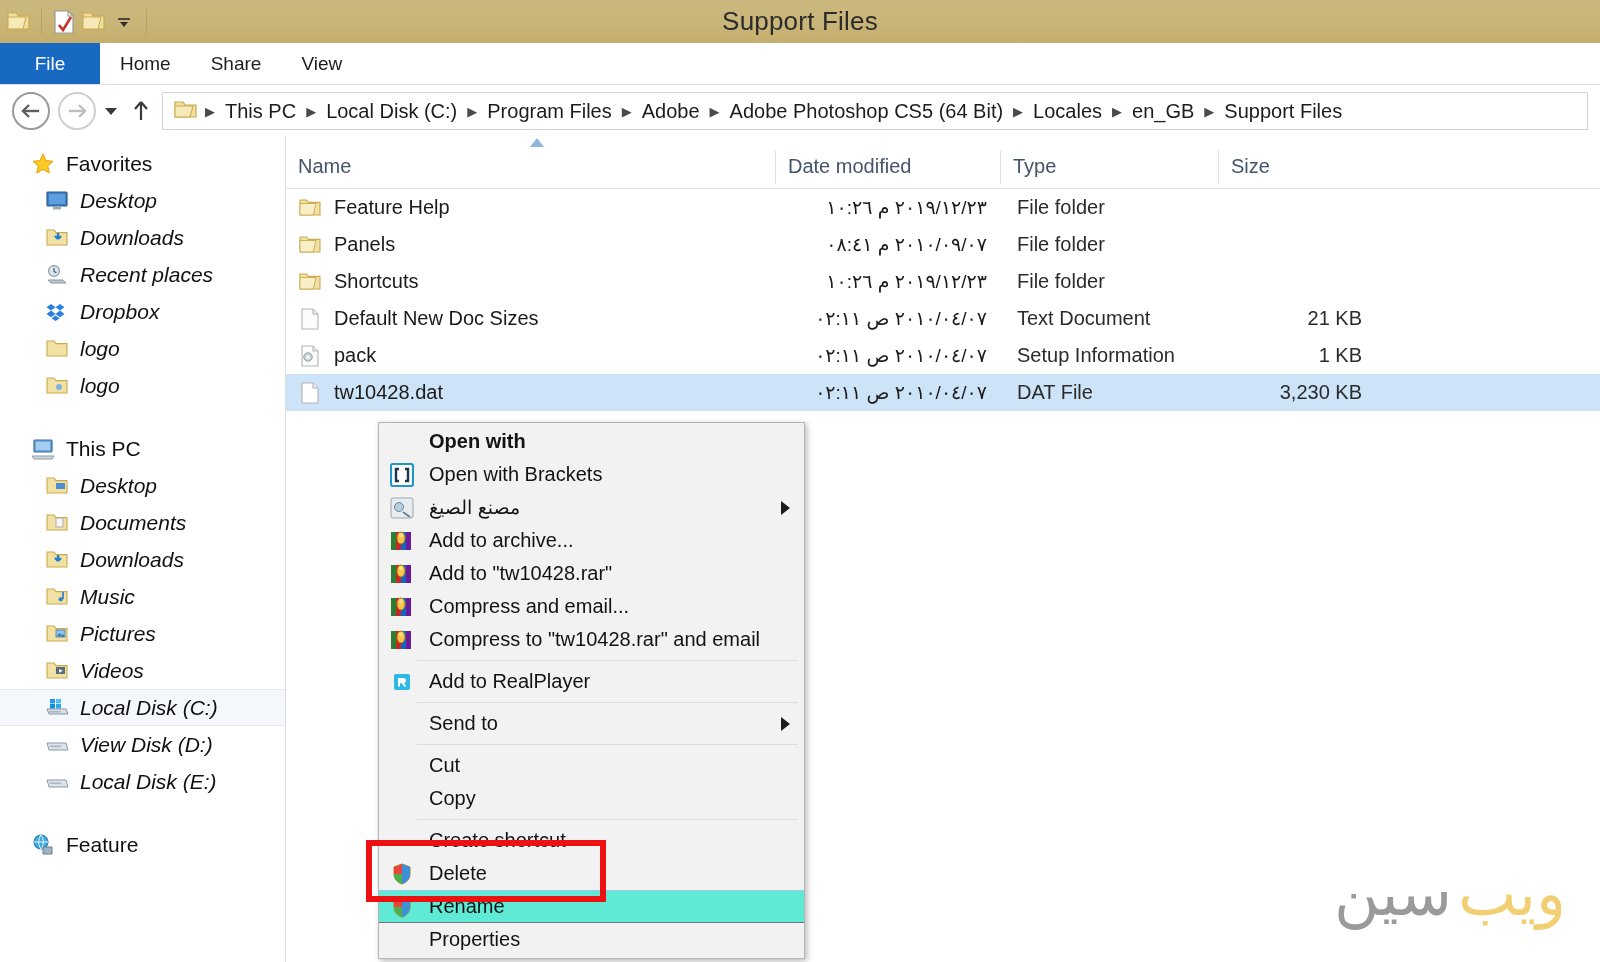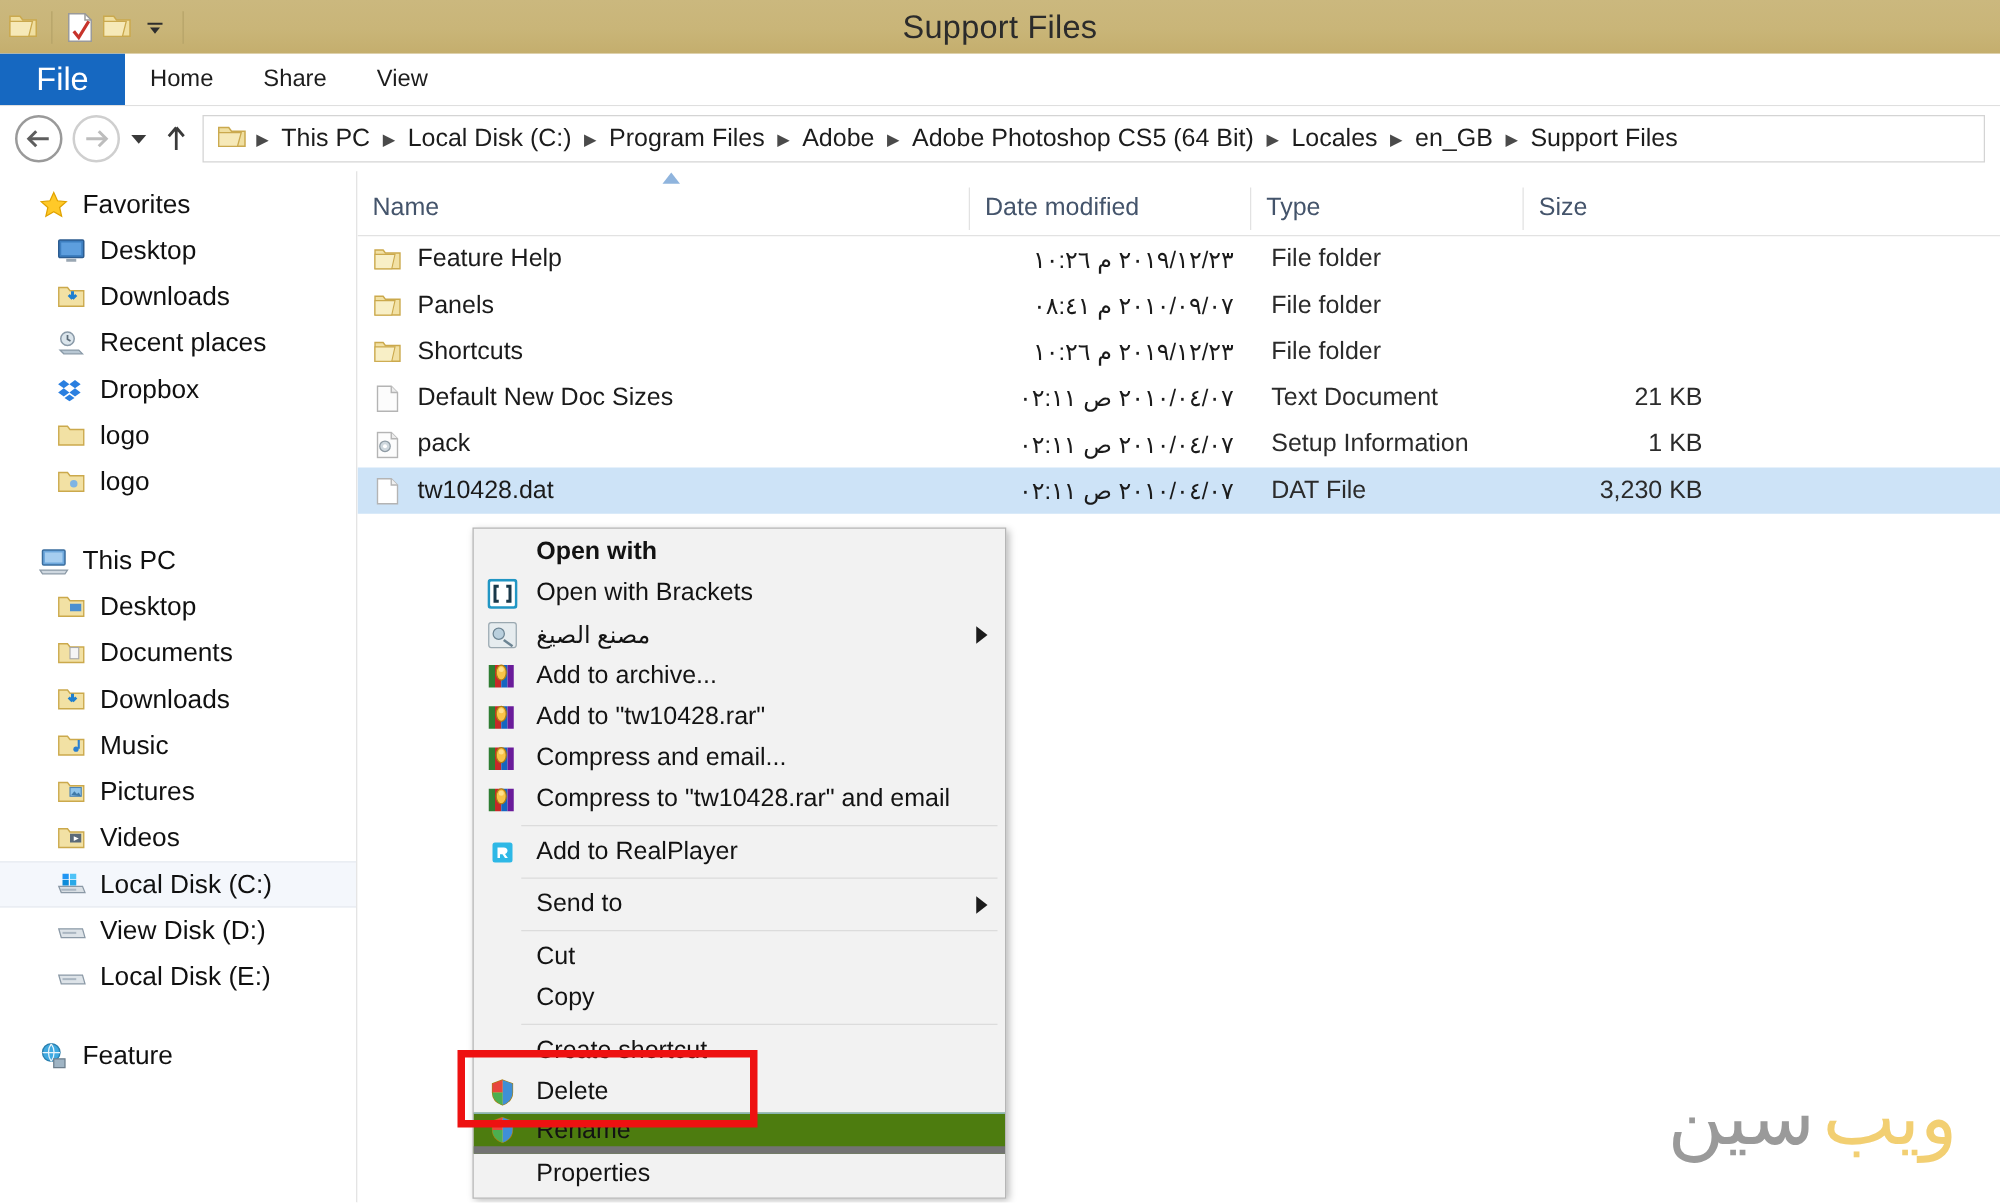--- a/index.html
+++ b/index.html
@@ -28,21 +28,21 @@
 
   
   .ribbon {
     position:absolute; left:0; top:43px; width:1600px; height:42px;
     background:#ffffff; display:flex; align-items:stretch;
     border-bottom:1px solid #dfdfdf;
   }
   .tab-file {
     width:100px; background:#1668c1; color:#ffffff;
     display:flex; align-items:center; justify-content:center;
-    font-size:26px;
+    font-size:19px;
   }
   .tab {
     padding:0 20px; display:flex; align-items:center; justify-content:center;
     font-size:19px; color:#1d1d1d;
   }
 
   
   .addrbar {
     position:absolute; left:0; top:85px; width:1600px; height:52px;
     background:#ffffff; display:flex; align-items:center;
@@ -71,21 +71,21 @@
   
   .body { position:absolute; left:0; top:137px; width:1600px; height:825px; display:flex; }
   .sidebar {
     width:286px; height:825px; background:#ffffff;
     border-right:1px solid #dcdcdc; padding-top:8px; overflow:hidden;
   }
   .nav-row {
     height:37px; display:flex; align-items:center; gap:10px;
     padding-left:30px; font-size:21px; color:#101010; white-space:nowrap;
   }
-  .nav-row.indent { padding-left:44px; }
+  .nav-row.indent { padding-left:44px;font-style:italic; }
   .nav-row.sel { background:#f4f7fc; border-top:1px solid #e6eaf0; border-bottom:1px solid #e6eaf0; }
   .nav-row .ic { width:26px; height:24px; display:flex; align-items:center; justify-content:center; flex:none; }
   .nav-gap { height:26px; }
 
   
   .content { flex:1; height:825px; position:relative; background:#ffffff; overflow:hidden; }
   .colhead {
     position:relative; height:52px; display:flex; align-items:flex-end;
     border-bottom:1px solid #e2e2e2;
   }
@@ -123,21 +123,21 @@
     box-shadow:2px 2px 6px rgba(0,0,0,.28);
     padding:2px 0 2px 0;
     z-index:50;
     margin-top:12px;
   }
   .mi {
     height:33px; display:flex; align-items:center; position:relative;
     font-size:20px; color:#131313; padding-left:8px;
   }
   .mi.bold { font-weight:bold; }
-  .mi.hl { background:#4d7c0f; border-top:1px solid #9fc6e8; border-bottom:6px solid #737373;text-align:center; }
+  .mi.hl { background:#5eead4; border-top:1px solid #9fc6e8; border-bottom:1px solid #737373;text-align:center; }
   .mi .mi-ic { width:30px; height:26px; flex:none; display:flex; align-items:center; justify-content:center; margin-right:12px; }
   .mi .mi-lb { white-space:nowrap; }
   .mi .mi-lb.rtl { direction:rtl; unicode-bidi:embed; font-size:19px; }
   .mi .arrow {
     position:absolute; right:14px; top:50%; transform:translateY(-50%);
     width:0;height:0;border-top:7px solid transparent;border-bottom:7px solid transparent;
     border-left:9px solid #1b1b1b;
   }
   .msep { height:1px; background:#dcdcdc; margin:4px 6px 4px 38px; }
 

